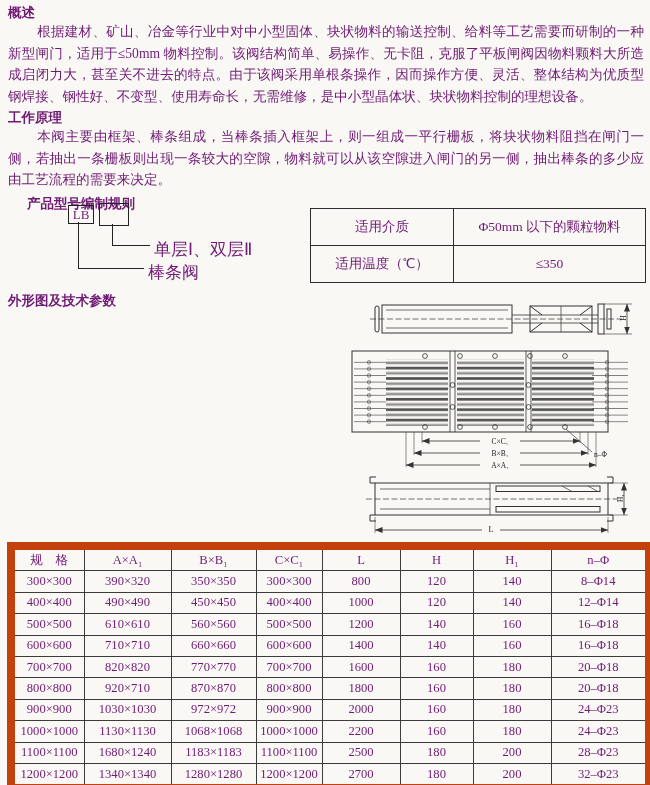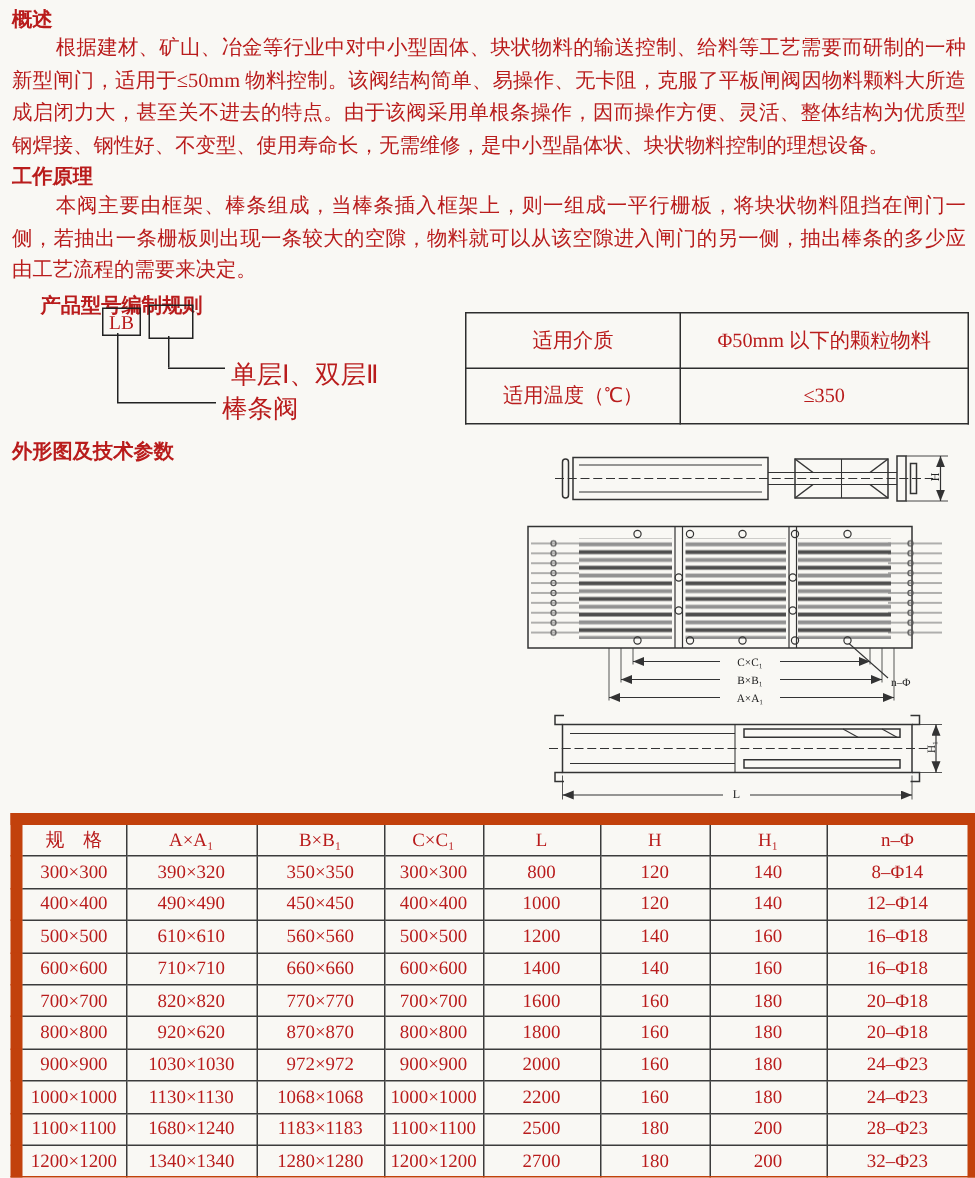--- a/index.html
+++ b/index.html
@@ -1,18 +1,18 @@
 <!DOCTYPE html>
 <html><head>
 <meta charset="utf-8">
 <style>
   html,body{margin:0;padding:0;}
   .page{
     position:relative;width:650px;height:785px;background:#f9f8f4;
-    font-family:"Liberation Serif",serif;color:#b91c1c;overflow:hidden;
+    font-family:"Liberation Serif",serif;color:#701a75;overflow:hidden;
   }
   .hdg{font-family:"Liberation Sans",sans-serif;font-weight:700;font-size:13.5px;line-height:16px;margin:0;}
   .toptext{position:absolute;left:8px;top:5px;width:636px;}
   .toptext p{margin:0;font-size:13.6px;line-height:21.5px;text-align:justify;text-indent:2.15em;}
   .toptext .hdg.mid{margin-top:3px;}
   .toptext .hdg.mid2{margin-top:5px;margin-left:19px;}
 
   
   .lbdiag{position:absolute;left:60px;top:203px;width:270px;height:90px;}
   .lbdiag .box{position:absolute;border:1.6px solid #222;background:transparent;
@@ -279,21 +279,21 @@
           <td>770×770</td>
           <td>700×700</td>
           <td>1600</td>
           <td>160</td>
           <td>180</td>
           <td>20–Φ18</td>
         </tr>
 
         <tr>
           <td>800×800</td>
-          <td>920×620</td>
+          <td>920×710</td>
           <td>870×870</td>
           <td>800×800</td>
           <td>1800</td>
           <td>160</td>
           <td>180</td>
           <td>20–Φ18</td>
         </tr>
 
         <tr>
           <td>900×900</td>

